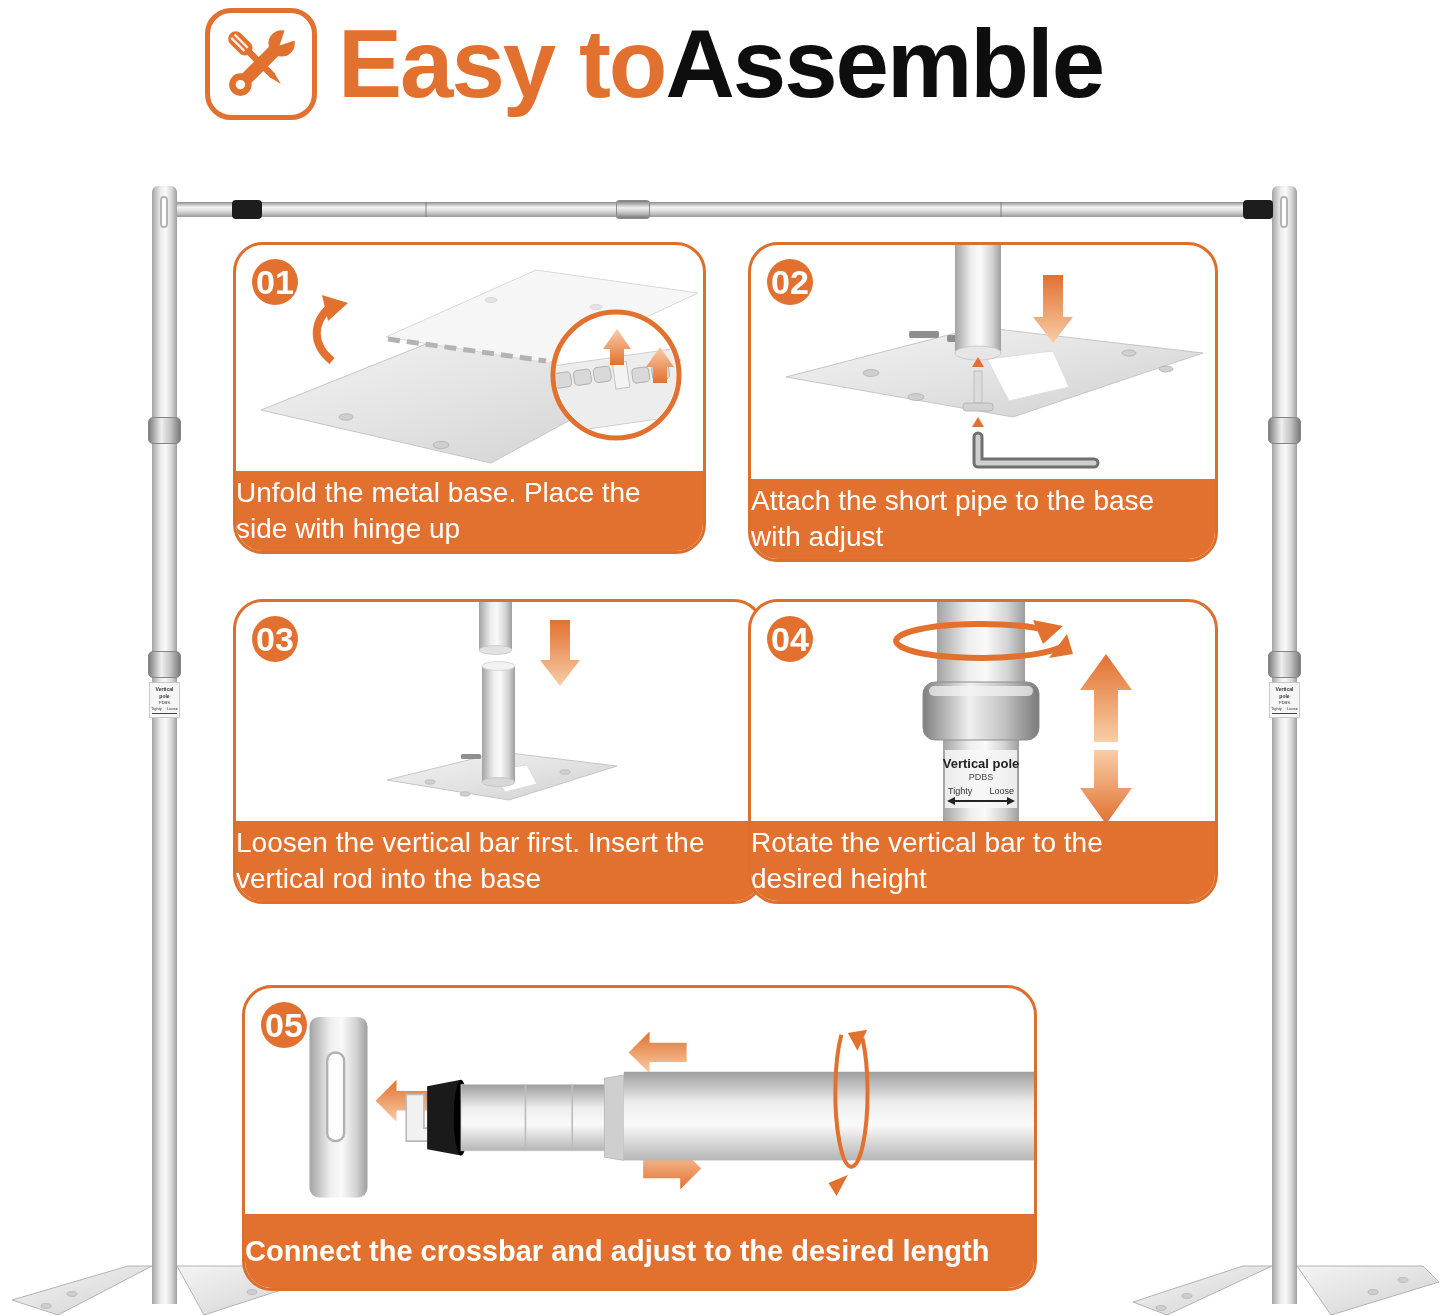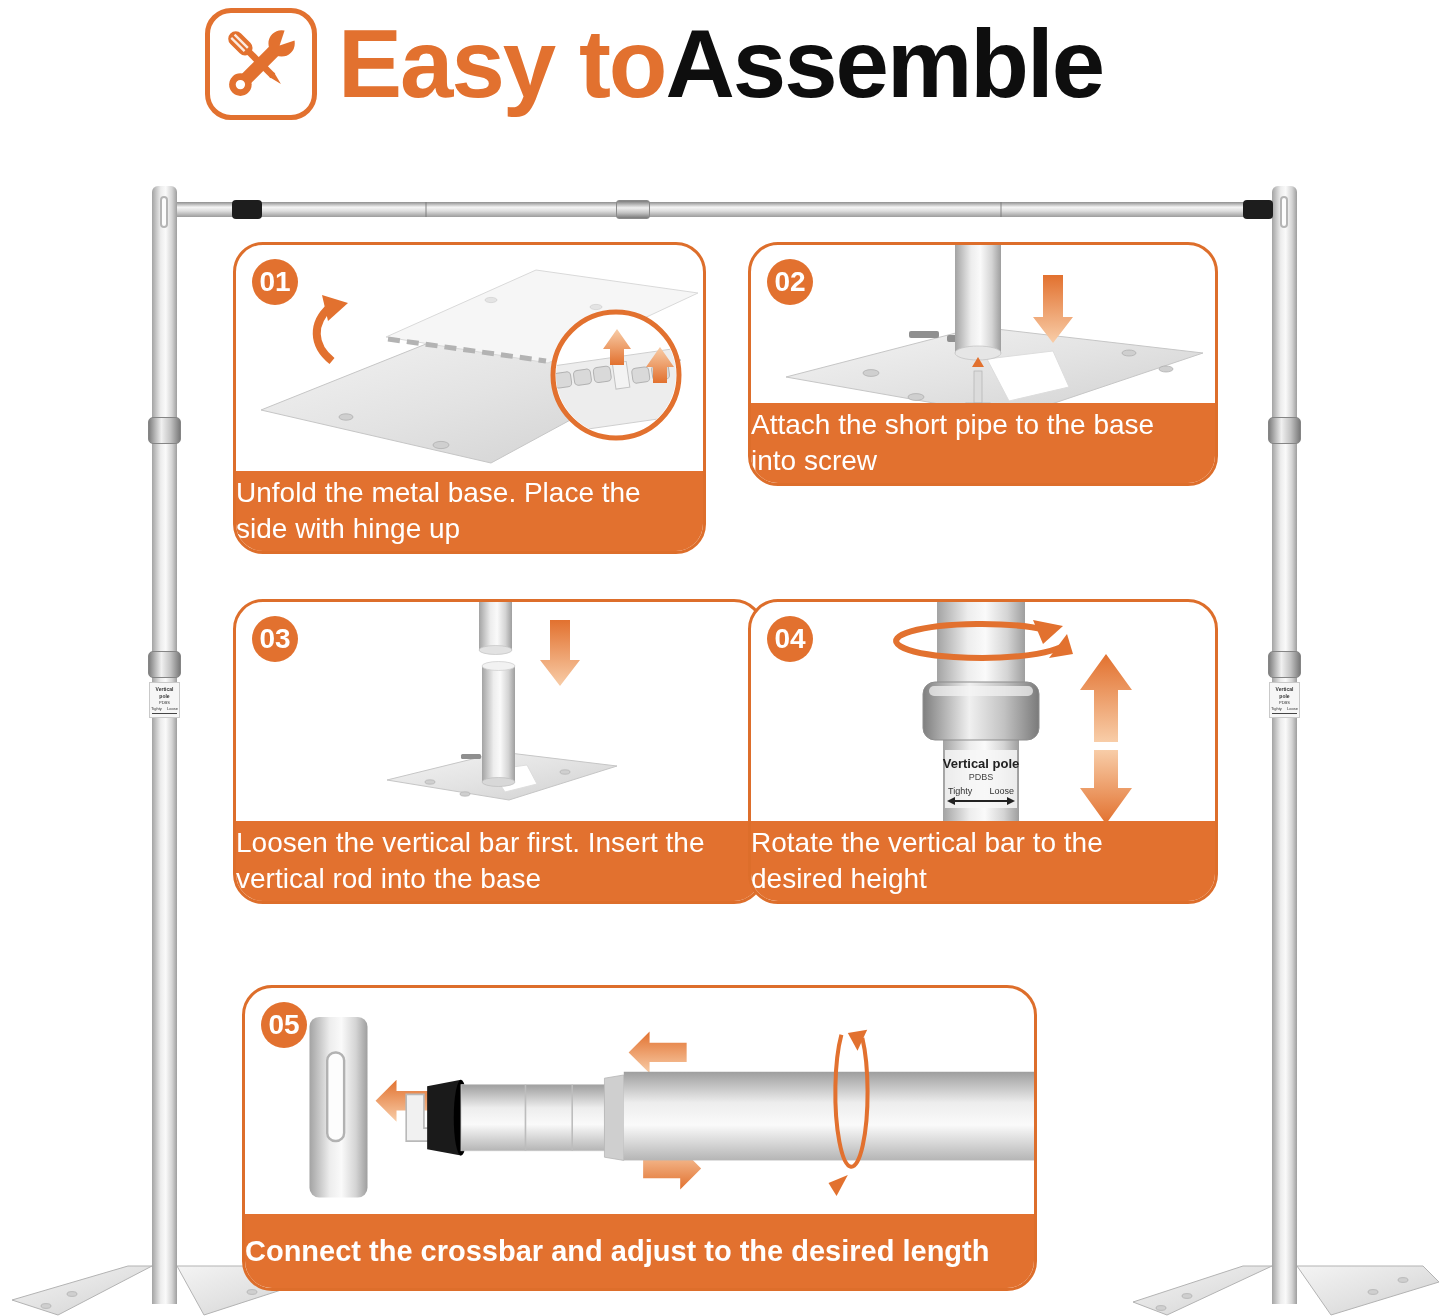--- a/index.html
+++ b/index.html
@@ -38,21 +38,21 @@
   .pole-label .pl-code{display:block;font-size:4px;line-height:5px;}
   .pole-label .pl-row{display:flex;justify-content:space-between;font-size:4px;font-style:normal;padding:1px 1px 0 1px;}
   .pole-label .pl-row i{font-style:normal;}
   .pole-label .pl-arrow{display:block;height:0;border-top:1px solid #444;margin:2px 2px 0 2px;}
   .base-svg{position:absolute;z-index:1;}
 
   
   .card{position:absolute;background:#ffffff;border:3px solid var(--orange_border);border-radius:30px;
     box-sizing:border-box;overflow:hidden;z-index:2;}
   .badge{position:absolute;left:16px;top:14px;width:46px;height:46px;border-radius:50%;
-    background:var(--orange);color:#fff;font-size:28px;font-weight:bold;text-align:center;line-height:46px;z-index:3;}
+    background:var(--orange);color:#fff;font-size:34px;font-weight:bold;text-align:center;line-height:46px;z-index:3;}
   .illus{position:absolute;left:0;top:0;width:100%;z-index:1;}
   .strip{position:absolute;left:0;right:0;bottom:0;background:var(--orange);color:#ffffff;
     text-align:left;z-index:2;}
   .strip-2l{height:80px;padding-top:4px;box-sizing:border-box;}
   .strip-2l .cap-line{display:block;font-size:28px;line-height:36px;}
   .strip-1l{height:74px;font-weight:bold;}
   .strip-1l .cap-line{display:block;font-size:29px;line-height:74px;}
 
   
   .o-fill{fill:var(--orange);}
@@ -211,21 +211,21 @@
           </g>
         </g>
       </g>
     </svg>
     <div class="strip strip-2l">
       <span class="cap-line">Unfold the metal base. Place the</span>
       <span class="cap-line">side with hinge up</span>
     </div>
   </section>
 
-  <section class="card" style="left:748px;top:242px;width:470px;height:244px;">
+  <section class="card" style="left:748px;top:242px;width:470px;height:320px;">
     <div class="badge"><span>02</span></div>
     <svg class="illus" height="230" viewBox="0 0 464 230">
       <polygon points="35,132 228,82 452,108 262,172" fill="url(#plateG)" stroke="#c6c6c6"></polygon>
       <polygon points="236,114 302,106 318,142 258,156" fill="#ffffff" stroke="#dddddd"></polygon>
       <ellipse cx="120" cy="128" rx="8" ry="3.4" fill="#cfcfcf" stroke="#ababab" stroke-width="0.7"></ellipse>
       <ellipse cx="165" cy="152" rx="8" ry="3.4" fill="#cfcfcf" stroke="#ababab" stroke-width="0.7"></ellipse>
       <ellipse cx="378" cy="108" rx="7" ry="3" fill="#cfcfcf" stroke="#ababab" stroke-width="0.7"></ellipse>
       <ellipse cx="415" cy="124" rx="7" ry="3" fill="#cfcfcf" stroke="#ababab" stroke-width="0.7"></ellipse>
       <rect x="158" y="86" width="30" height="7" rx="2" fill="#8f8f8f"></rect>
       <rect x="196" y="90" width="30" height="7" rx="2" fill="#8f8f8f"></rect>
@@ -240,21 +240,21 @@
         <rect x="212" y="158" width="30" height="8" rx="3" fill="#d2d2d2" stroke="#b0b0b0" stroke-width="0.8"></rect>
         <polygon class="o-fill" points="227,172 233,182 221,182"></polygon>
       </g>
       <g>
         <path d="M227,192 v26 h116" stroke="#6f6f6f" stroke-width="11" fill="none" stroke-linecap="round" stroke-linejoin="round"></path>
         <path d="M227,192 v26 h116" stroke="#cfcfcf" stroke-width="5" fill="none" stroke-linecap="round" stroke-linejoin="round"></path>
       </g>
     </svg>
     <div class="strip strip-2l">
       <span class="cap-line">Attach the short pipe to the base</span>
-      <span class="cap-line">into screw</span>
+      <span class="cap-line">with adjust</span>
     </div>
   </section>
 
   <section class="card" style="left:233px;top:599px;width:531px;height:305px;">
     <div class="badge"><span>03</span></div>
     <svg class="illus" height="223" viewBox="0 0 467 223">
       <rect x="214" y="0" width="33" height="48" fill="url(#poleH)"></rect>
       <ellipse cx="230.5" cy="48" rx="16.5" ry="4.5" fill="#e2e2e2" stroke="#c2c2c2" stroke-width="0.7"></ellipse>
       <g>
         <polygon fill="url(#oUp)" points="285,18 305,18 305,58 315,58 295,84 275,58 285,58"></polygon>

